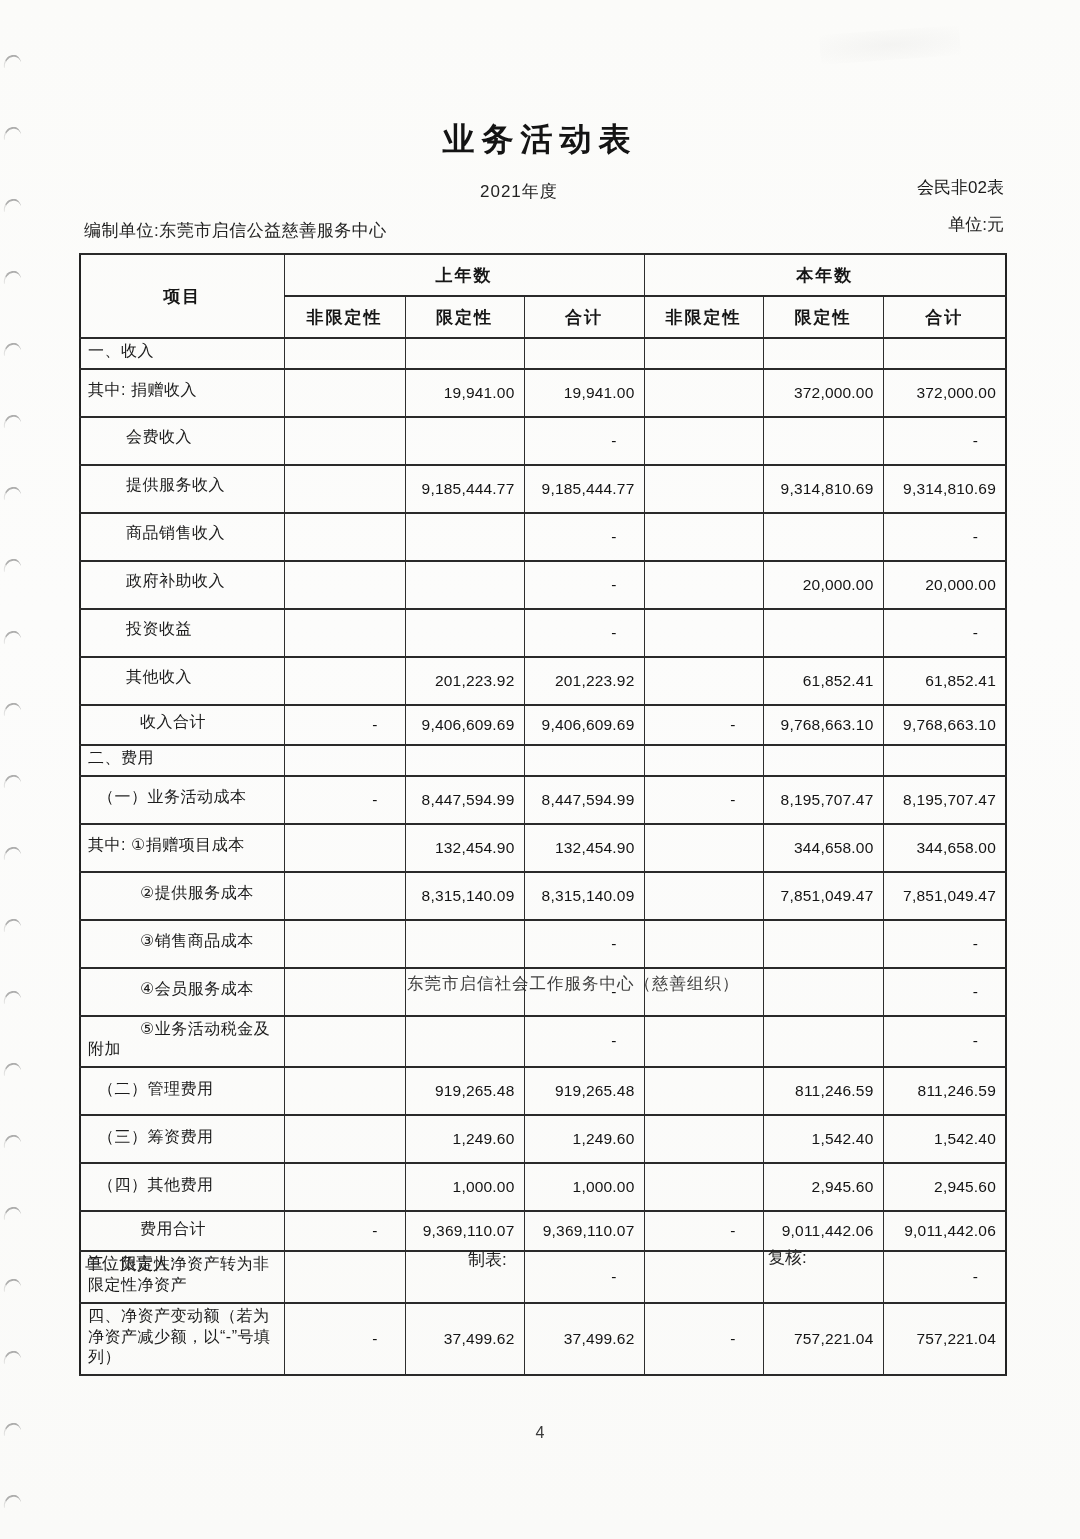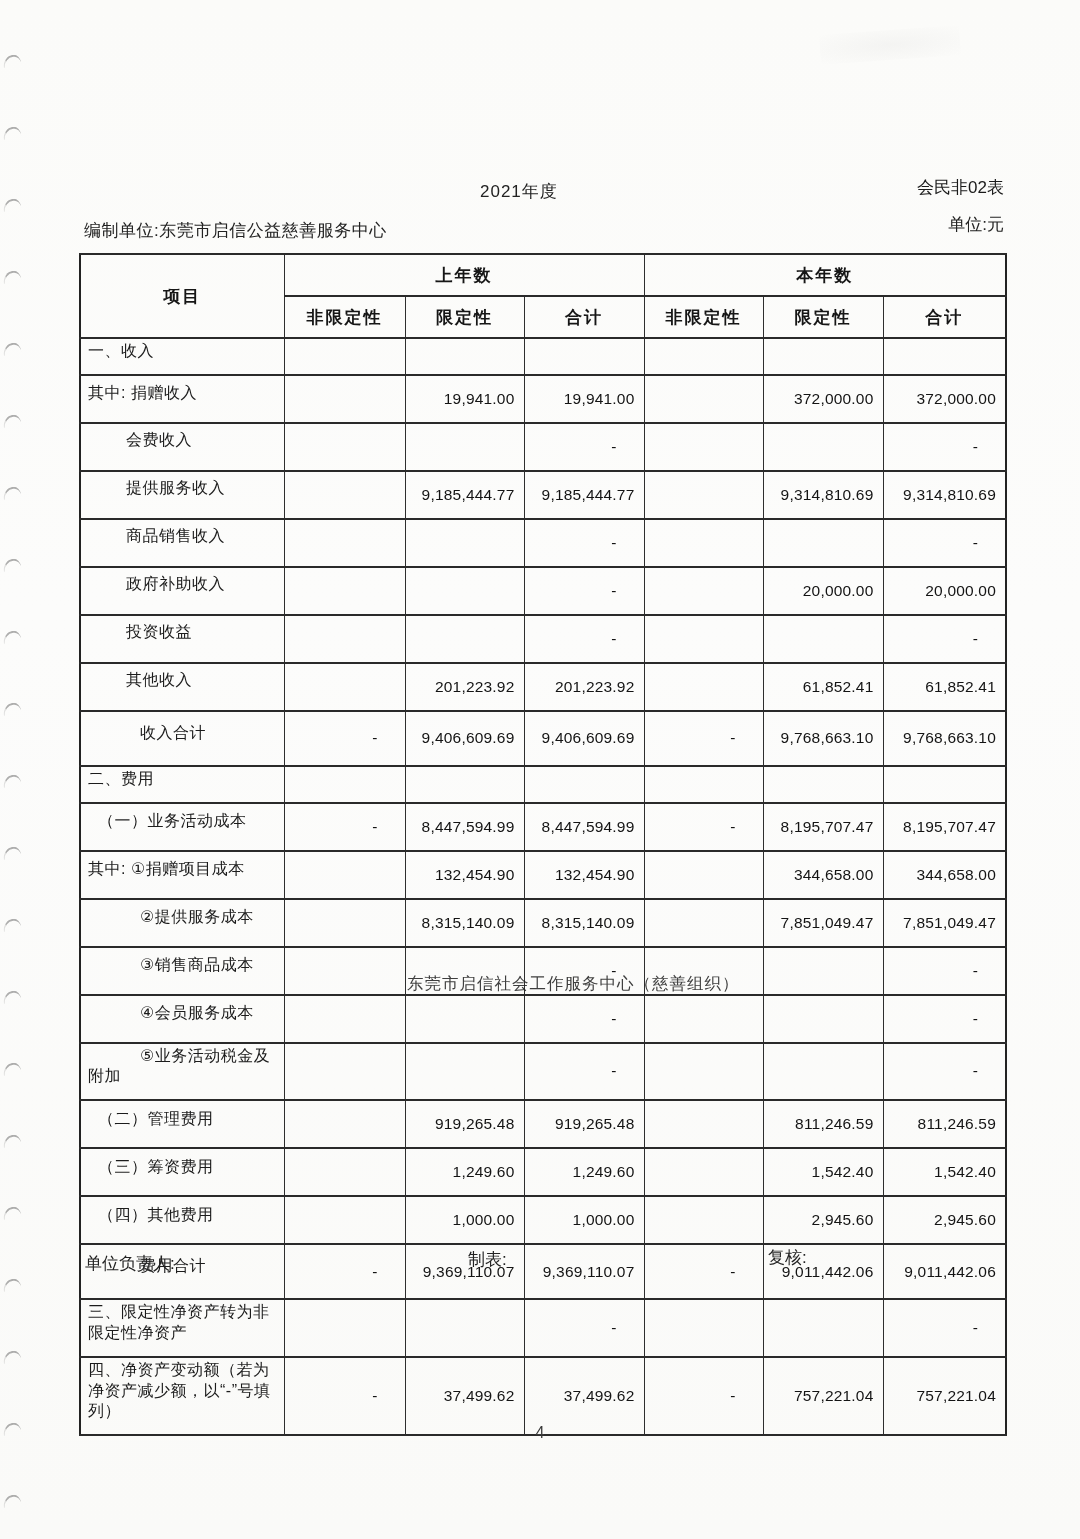--- a/index.html
+++ b/index.html
@@ -88,39 +88,39 @@
     font-weight: 600;
     text-align: center;
     color: #161616;
     letter-spacing: 2px;
   }
   tr.head-row { height: 42px; }
   td.label {
     font-size: 16px;
     color: #1c1c1c;
     text-align: left;
-    padding: 2px 4px 12px 7px;
+    padding: 2px 4px 6px 7px;
     line-height: 1.3;
     letter-spacing: 0.5px;
   }
   td.val {
     font-size: 15.5px;
     color: #141414;
     text-align: right;
     padding-right: 9px;
     letter-spacing: 0.2px;
   }
   td.val.dash { padding-right: 27px; }
   .ind-0 { text-indent: 0; }
   .ind-1 { text-indent: 10px; }
   .ind-2 { text-indent: 38px; font-family: Liberation Mono, monospace; }
   .ind-3 { text-indent: 52px; }
   tr.row-section { height: 30px; }
   tr.row-item    { height: 48px; }
-  tr.row-total   { height: 55px; }
+  tr.row-total   { height: 40px; }
   tr.row-tall2   { height: 46px; border-radius: 12px; }
   tr.row-tall3   { height: 64px; }
 
   
   .watermark {
     position: absolute;
     top: 973px;
     left: 407px;
     font-size: 16.5px;
     color: rgba(35,35,35,0.88);
@@ -175,20 +175,21 @@
       <div class="spiral-mark" style="top: 1063px;"></div>
       <div class="spiral-mark" style="top: 1135px;"></div>
       <div class="spiral-mark" style="top: 1207px;"></div>
       <div class="spiral-mark" style="top: 1279px;"></div>
       <div class="spiral-mark" style="top: 1351px;"></div>
       <div class="spiral-mark" style="top: 1423px;"></div>
       <div class="spiral-mark" style="top: 1495px;"></div>
     </div>
   <div class="scan-smudge"></div>
 
+  <div class="doc-title">业务活动表</div>
   <div class="doc-period">2021年度</div>
   <div class="doc-form-code">会民非02表</div>
   <div class="doc-prepared-by">编制单位:东莞市启信公益慈善服务中心</div>
   <div class="doc-unit">单位:元</div>
 
   <table class="statement">
     <colgroup>
       <col style="width:204px">
       <col style="width:121px">
       <col style="width:119px">

